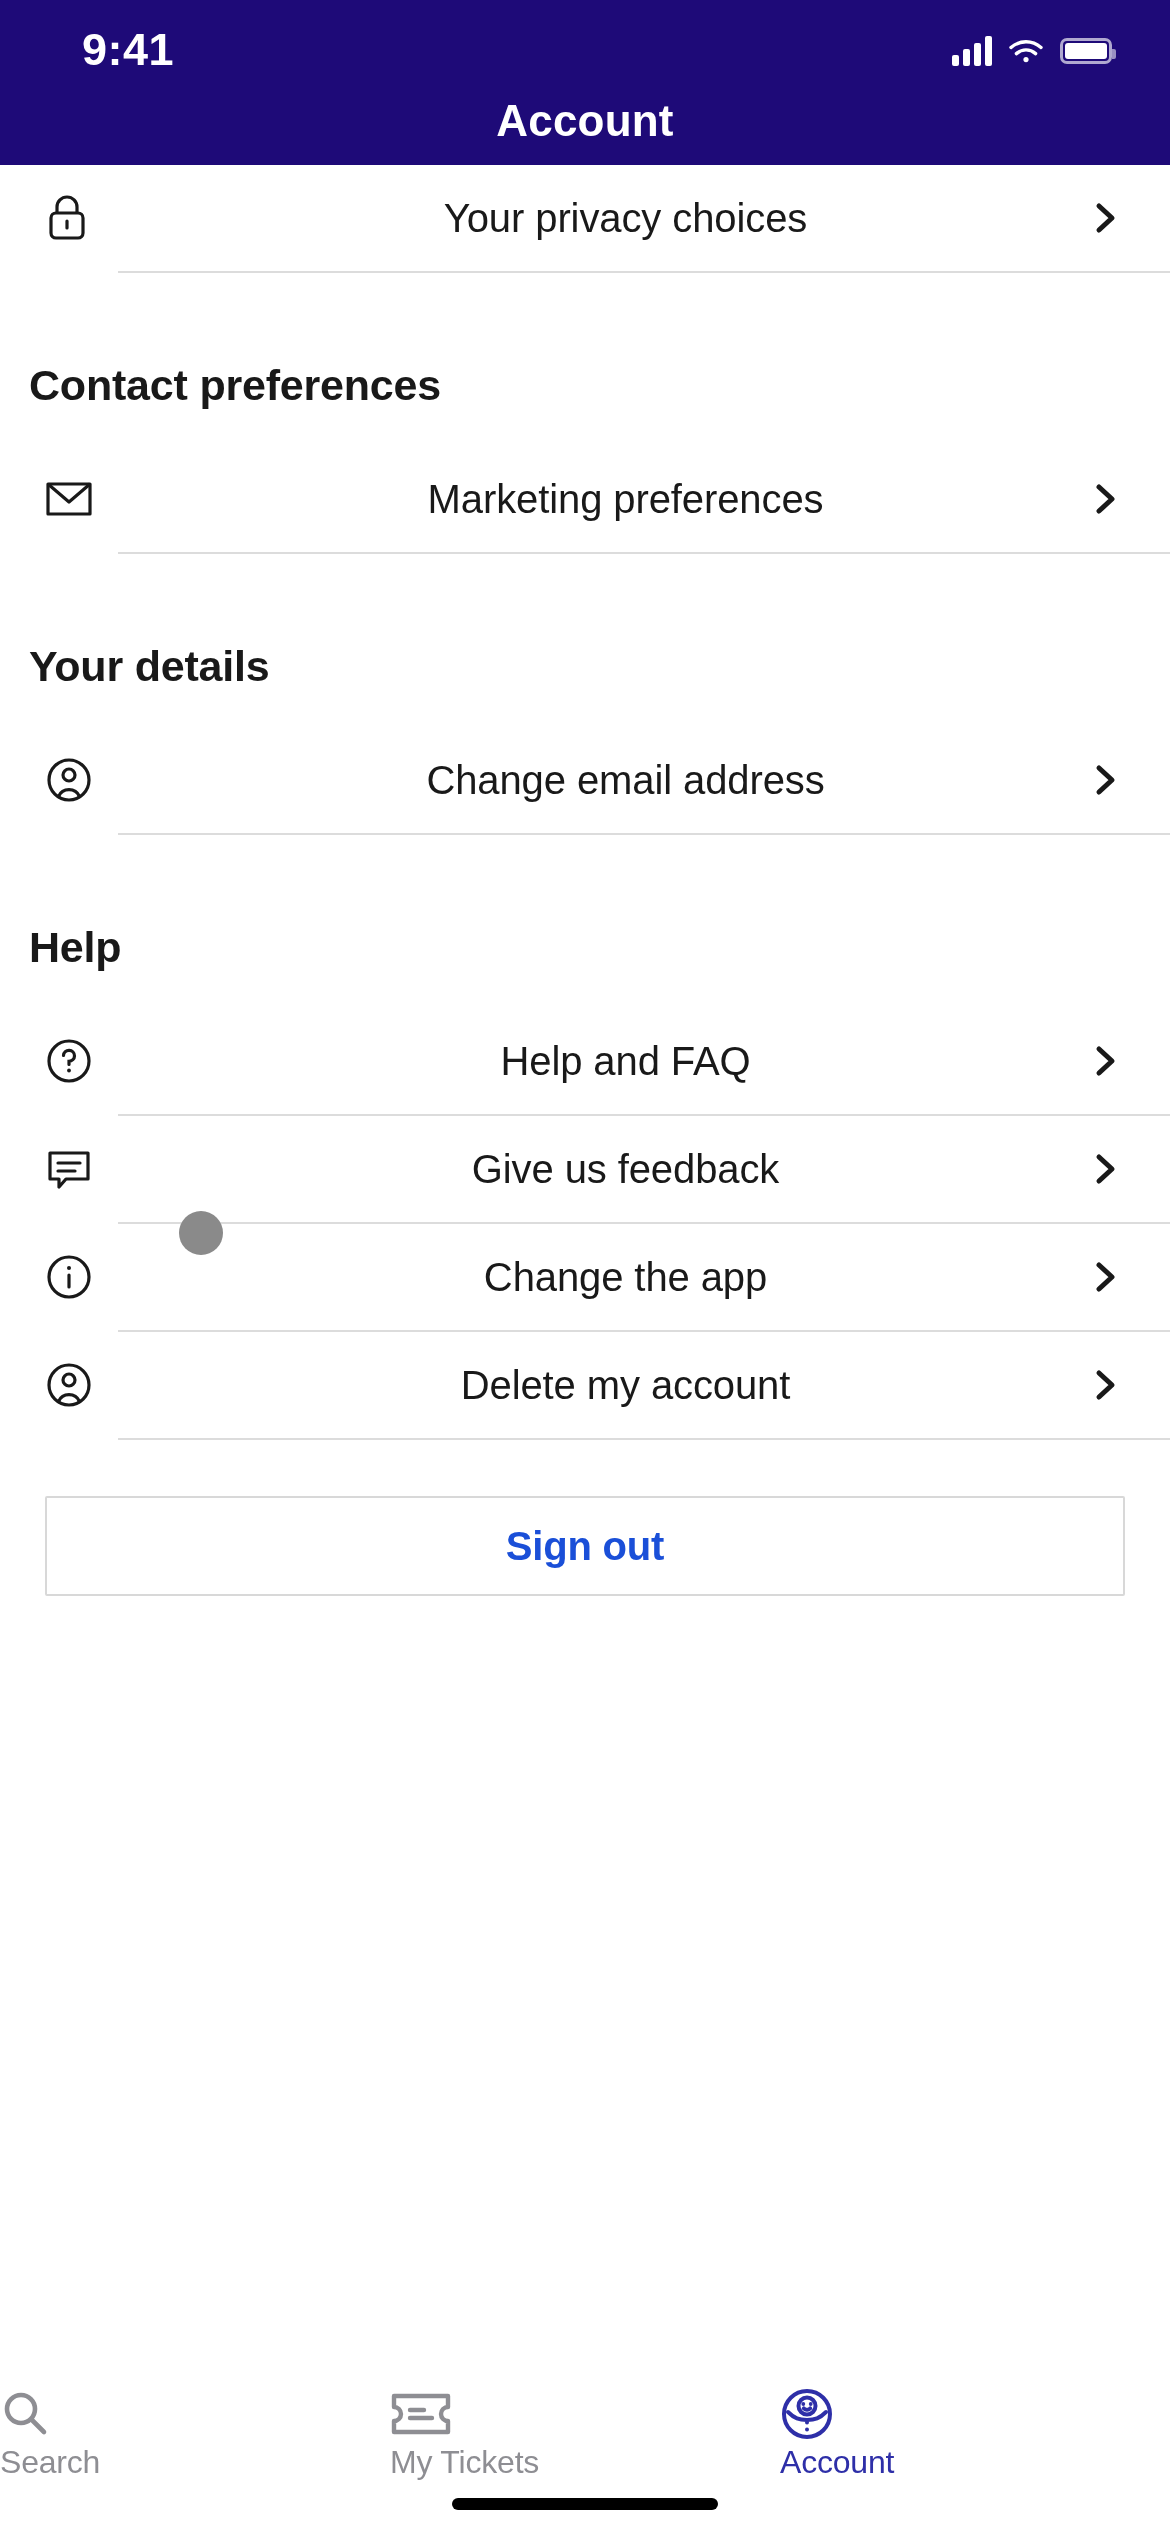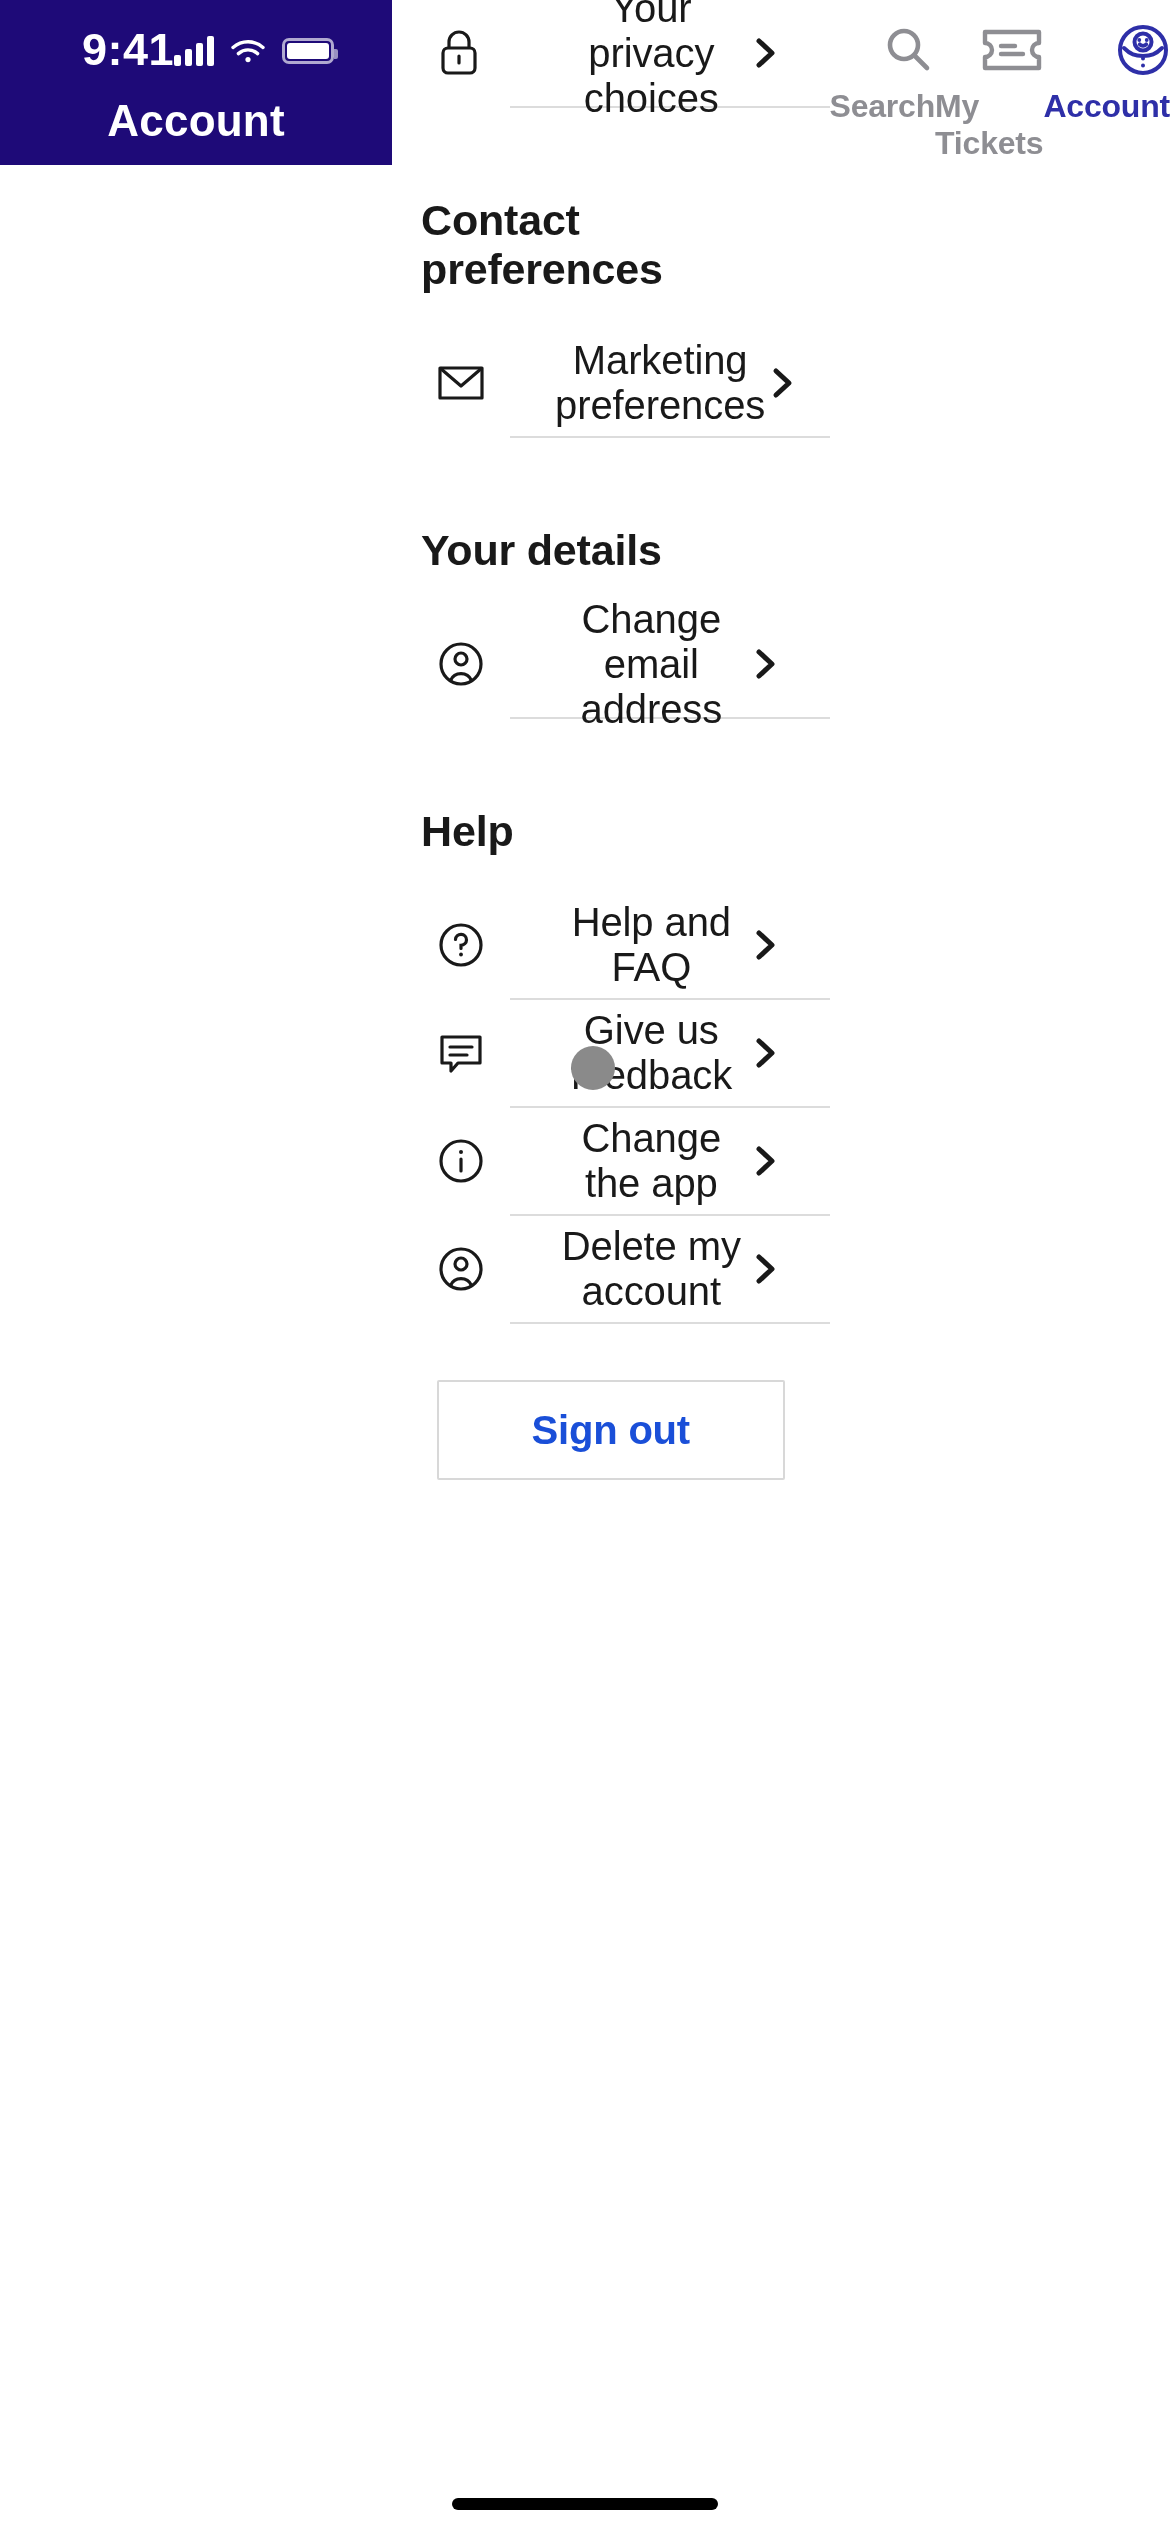--- a/index.html
+++ b/index.html
@@ -6,21 +6,21 @@
   html, body {
     width: 1170px; height: 2532px;
     background: #ffffff;
     font-family: "Liberation Sans", sans-serif;
     overflow: hidden;
   }
   .phone {
     position: relative;
     width: 1170px; height: 2532px;
     background: #ffffff;
-    display: flex; flex-direction: row;
+    display: flex; flex-direction: column;
   }
 
   
   .header {
     background: #1e0a78;
     height: 165px;
     flex: 0 0 165px;
     position: relative;
     color: #ffffff;
   }
@@ -142,23 +142,22 @@
   .tabbar {
     flex: 0 0 168px;
     display: flex;
     align-items: flex-start;
     padding-top: 22px;
     background: #fff;
   }
   .tab {
     flex: 1 1 33.33%;
     display: flex; flex-direction: column;
-    align-items: flex-end; gap: 10px;
+    align-items: flex-start; gap: 2px;
     color: #8e8e93;
-    font-weight: bold;
   }
   .tab.active { color: #2e2fa8; }
   .tab-label { font-size: 32px; letter-spacing: -.2px; }
   .tab-icon { height: 56px; display: flex; align-items: center; }
 
   .home-indicator {
     position: absolute;
     bottom: 22px; left: 50%;
     transform: translateX(-50%);
     width: 266px; height: 12px;

